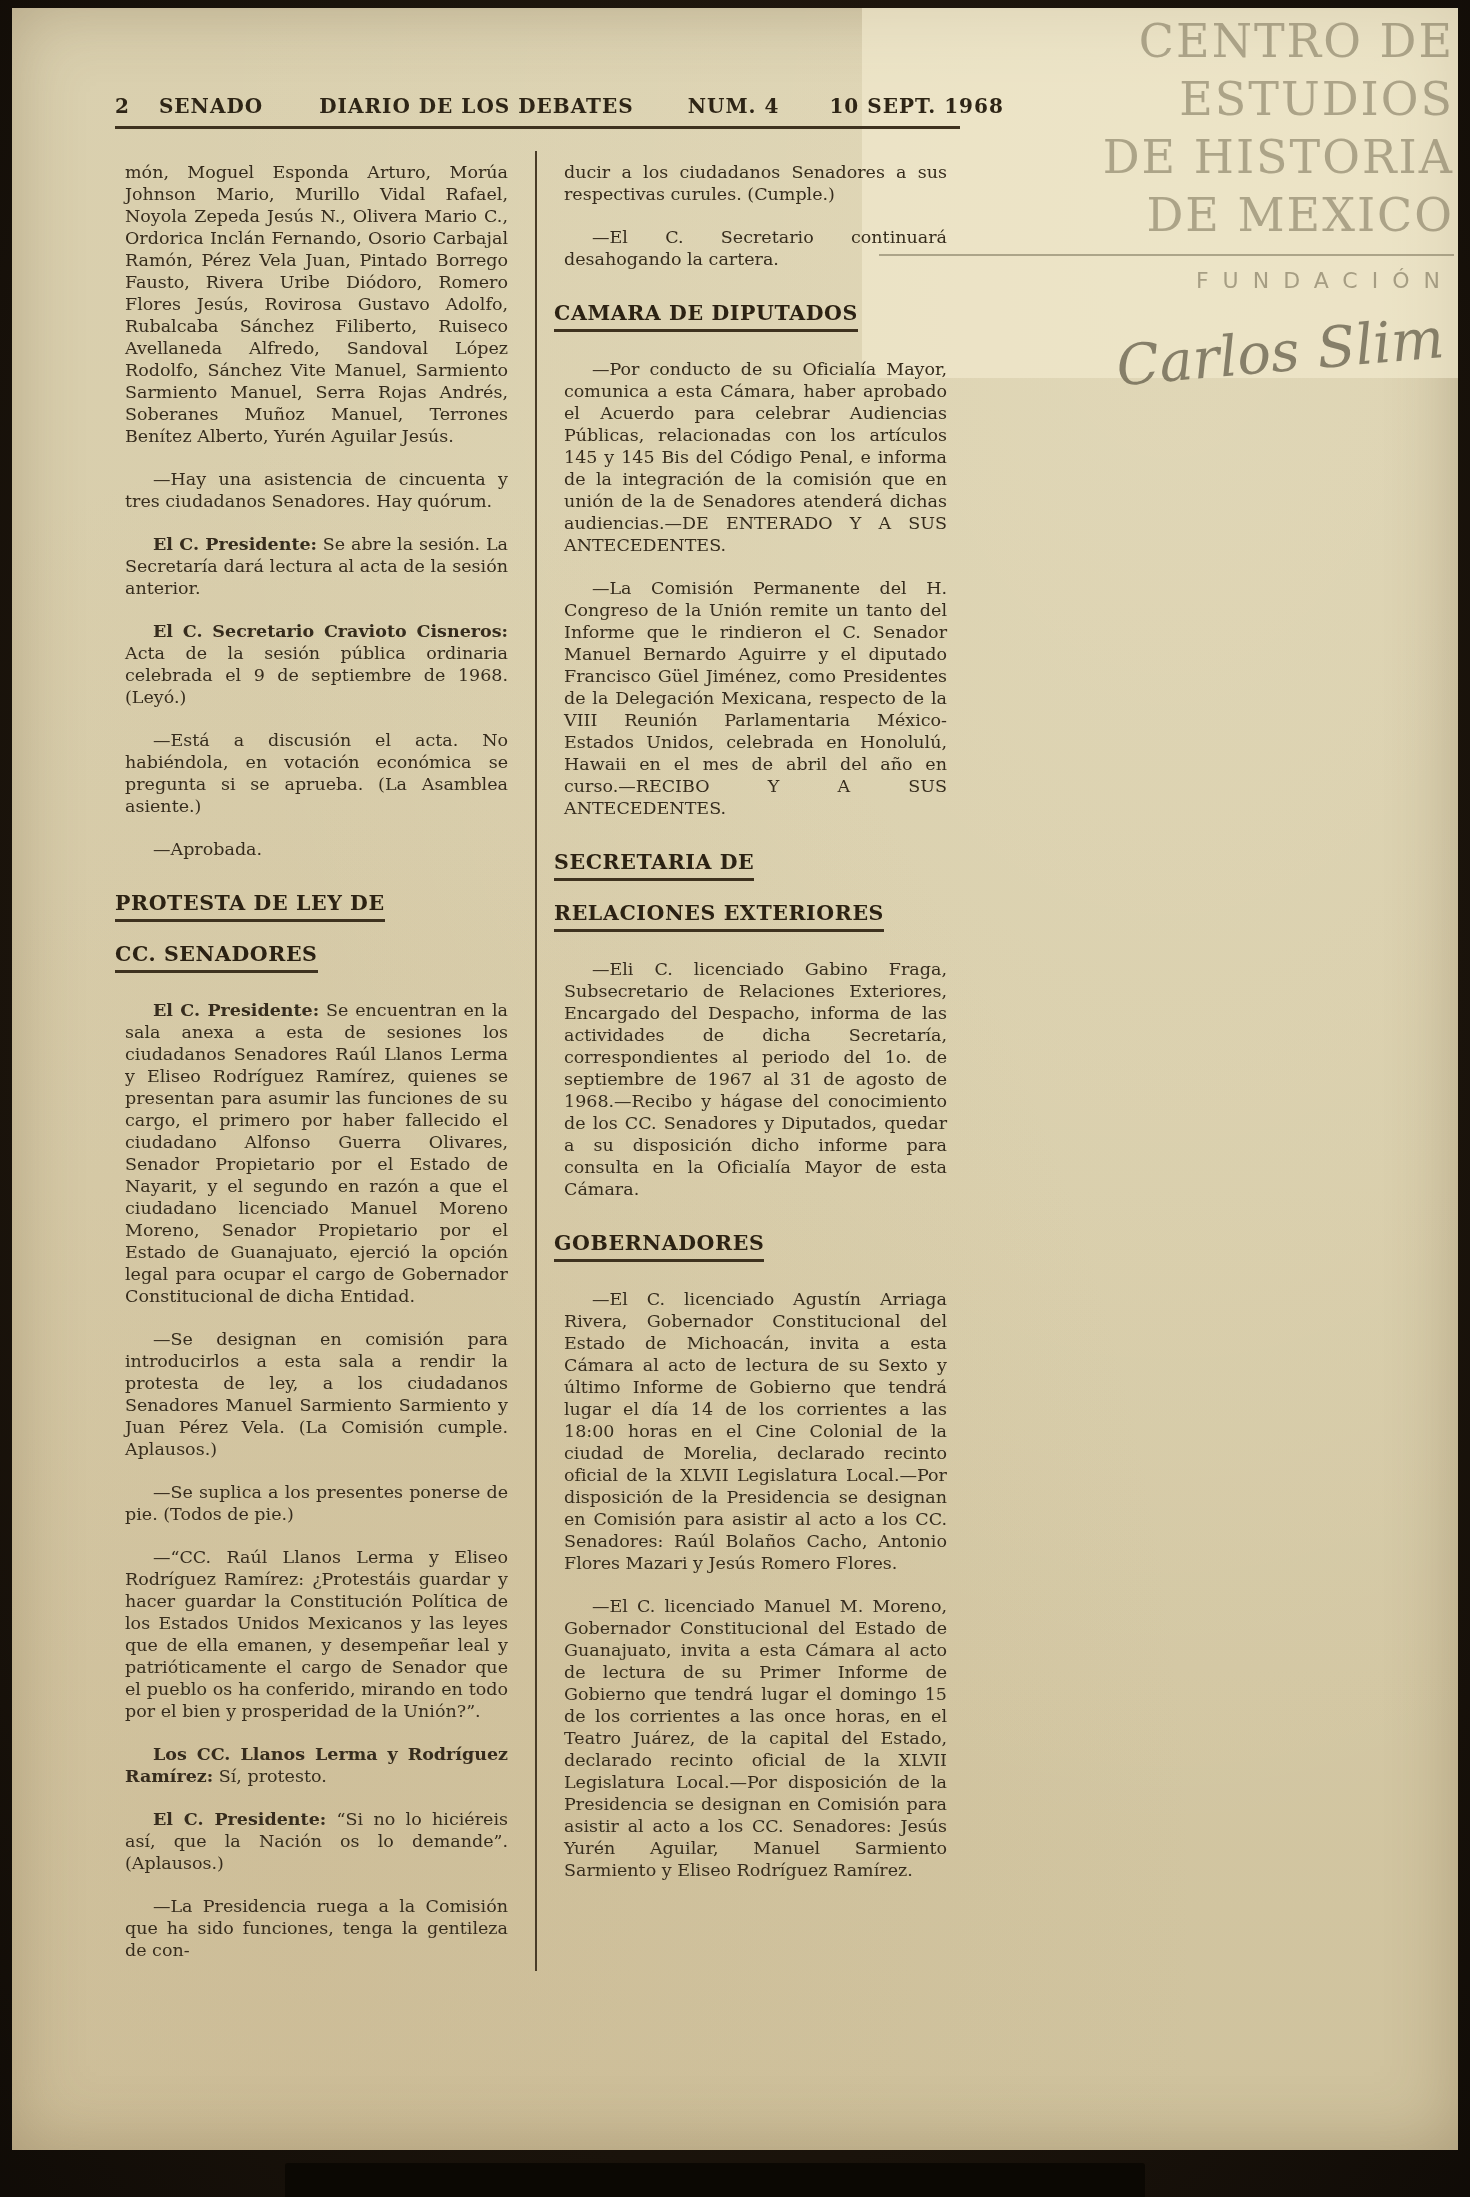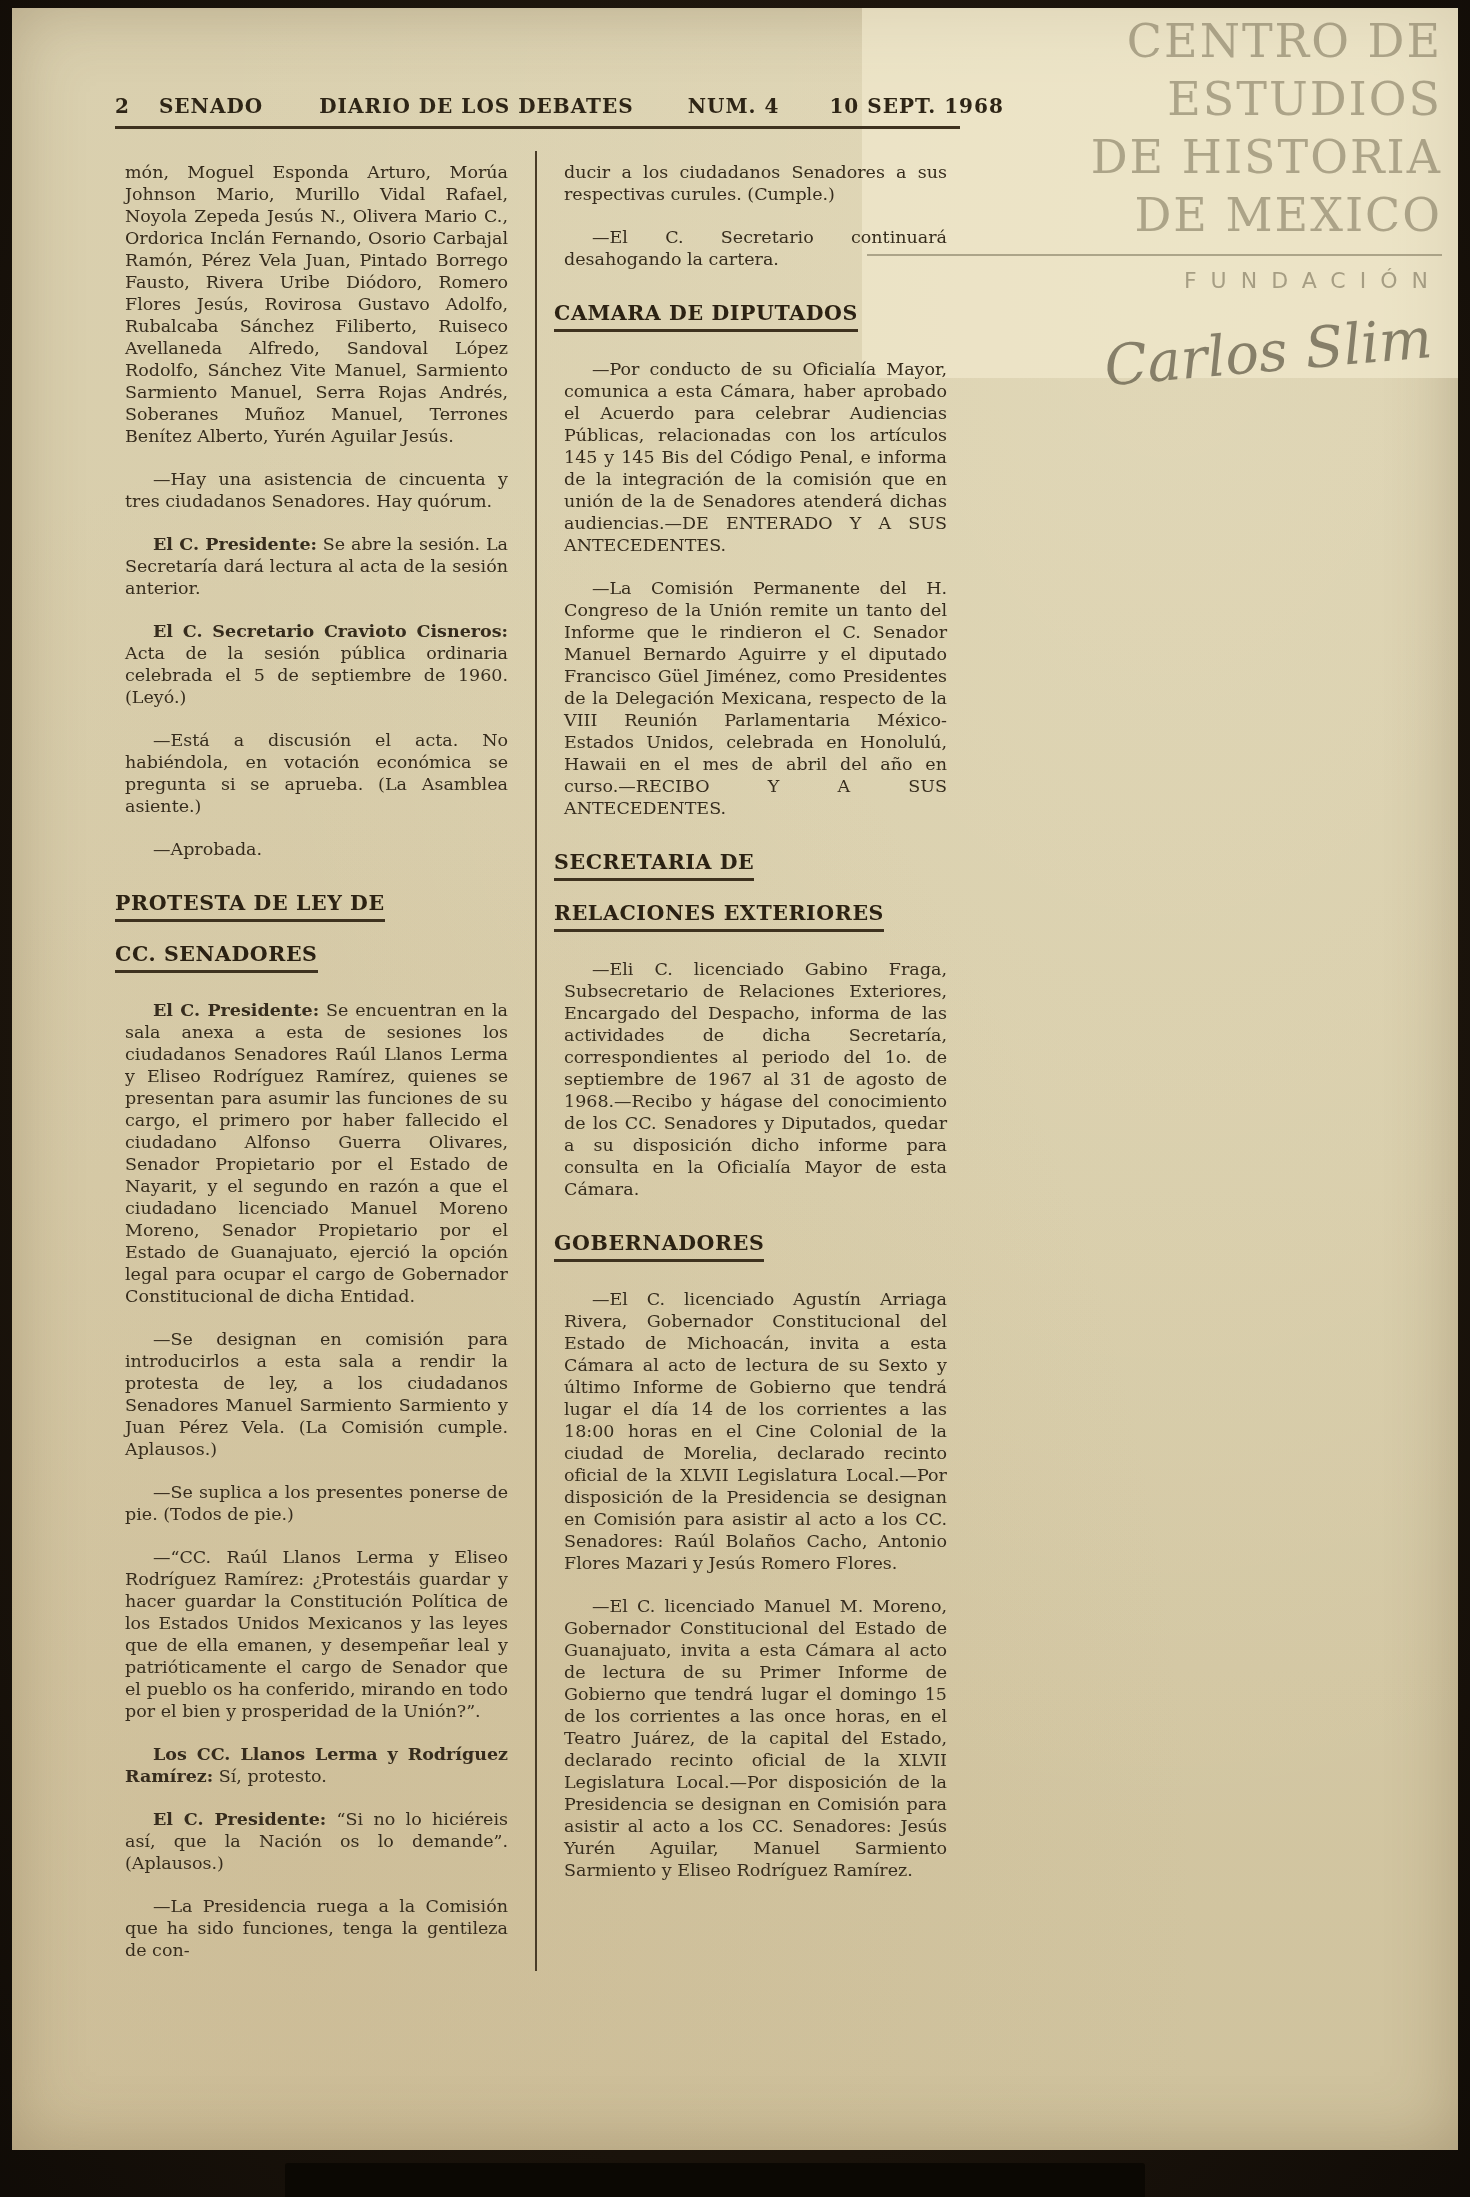--- a/index.html
+++ b/index.html
@@ -96,21 +96,21 @@
     border-bottom: 3px solid #3e321f;
     padding-bottom: 5px;
     margin-bottom: 21px;
     white-space: nowrap;
   }
   .sect .line:last-child { margin-bottom: 0; }
   
   .watermark {
     position: absolute;
     top: 4px;
-    right: 16px;
+    right: 4px;
     width: 575px;
     text-align: right;
     pointer-events: none;
   }
   .wm-line {
     font-family: "DejaVu Serif", "Liberation Serif", serif;
     font-size: 46px;
     line-height: 58px;
     letter-spacing: 2px;
     color: rgba(125,118,92,0.58);
@@ -174,21 +174,21 @@
         <span class="h-issue">NUM. 4</span>
         <span class="h-date">10 SEPT. 1968</span>
       </div>
 
       <div class="columns">
 
         <div class="col">
           <p>món, Moguel Esponda Arturo, Morúa Johnson Mario, Murillo Vidal Rafael, Noyola Zepeda Jesús N., Olivera Mario C., Ordorica Inclán Fernando, Osorio Carbajal Ramón, Pérez Vela Juan, Pintado Borrego Fausto, Rivera Uribe Diódoro, Romero Flores Jesús, Rovirosa Gustavo Adolfo, Rubalcaba Sánchez Filiberto, Ruiseco Avellaneda Alfredo, Sandoval López Rodolfo, Sánchez Vite Manuel, Sarmiento Sarmiento Manuel, Serra Rojas Andrés, Soberanes Muñoz Manuel, Terrones Benítez Alberto, Yurén Aguilar Jesús.</p>
           <p class="gap ind">—Hay una asistencia de cincuenta y tres ciudadanos Senadores. Hay quórum.</p>
           <p class="gap ind"><span class="lead">El C. Presidente:</span><span> Se abre la sesión. La Secretaría dará lectura al acta de la sesión anterior.</span></p>
-          <p class="gap ind"><span class="lead">El C. Secretario Cravioto Cisneros:</span><span> Acta de la sesión pública ordinaria celebrada el 5 de septiembre de 1960. (Leyó.)</span></p>
+          <p class="gap ind"><span class="lead">El C. Secretario Cravioto Cisneros:</span><span> Acta de la sesión pública ordinaria celebrada el 9 de septiembre de 1968. (Leyó.)</span></p>
           <p class="gap ind">—Está a discusión el acta. No habiéndola, en votación económica se pregunta si se aprueba. (La Asamblea asiente.)</p>
           <p class="gap ind">—Aprobada.</p>
           <h2 class="sect">
             <span class="line">PROTESTA DE LEY DE</span>
             <span class="line">CC. SENADORES</span>
           </h2>
           <p class="ind"><span class="lead">El C. Presidente:</span><span> Se encuentran en la sala anexa a esta de sesiones los ciudadanos Senadores Raúl Llanos Lerma y Eliseo Rodríguez Ramírez, quienes se presentan para asumir las funciones de su cargo, el primero por haber fallecido el ciudadano Alfonso Guerra Olivares, Senador Propietario por el Estado de Nayarit, y el segundo en razón a que el ciudadano licenciado Manuel Moreno Moreno, Senador Propietario por el Estado de Guanajuato, ejerció la opción legal para ocupar el cargo de Gobernador Constitucional de dicha Entidad.</span></p>
           <p class="gap ind">—Se designan en comisión para introducirlos a esta sala a rendir la protesta de ley, a los ciudadanos Senadores Manuel Sarmiento Sarmiento y Juan Pérez Vela. (La Comisión cumple. Aplausos.)</p>
           <p class="gap ind">—Se suplica a los presentes ponerse de pie. (Todos de pie.)</p>
           <p class="gap ind">—“CC. Raúl Llanos Lerma y Eliseo Rodríguez Ramírez: ¿Protestáis guardar y hacer guardar la Constitución Política de los Estados Unidos Mexicanos y las leyes que de ella emanen, y desempeñar leal y patrióticamente el cargo de Senador que el pueblo os ha conferido, mirando en todo por el bien y prosperidad de la Unión?”.</p>

